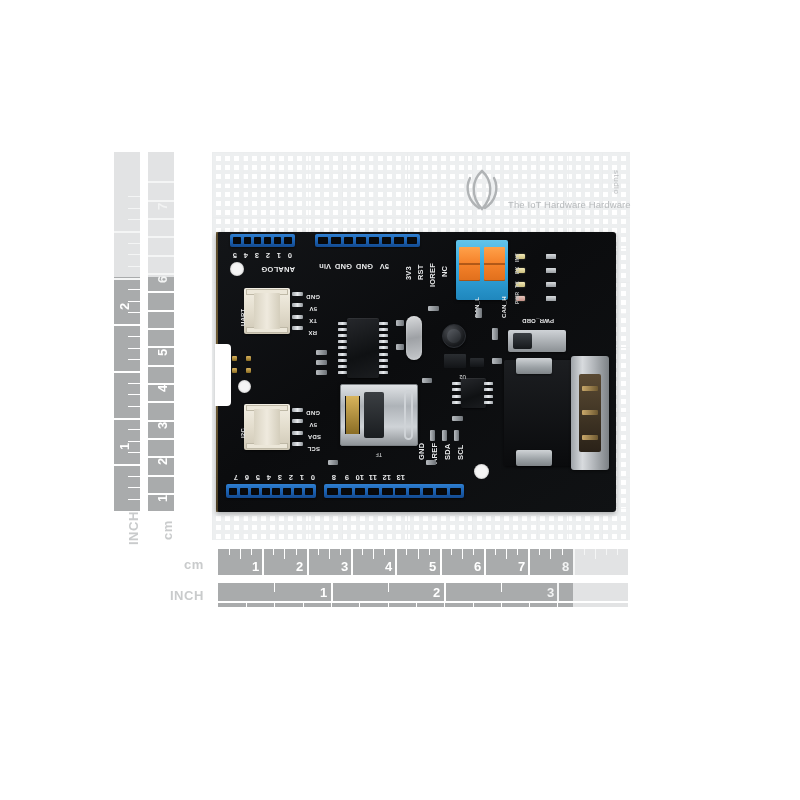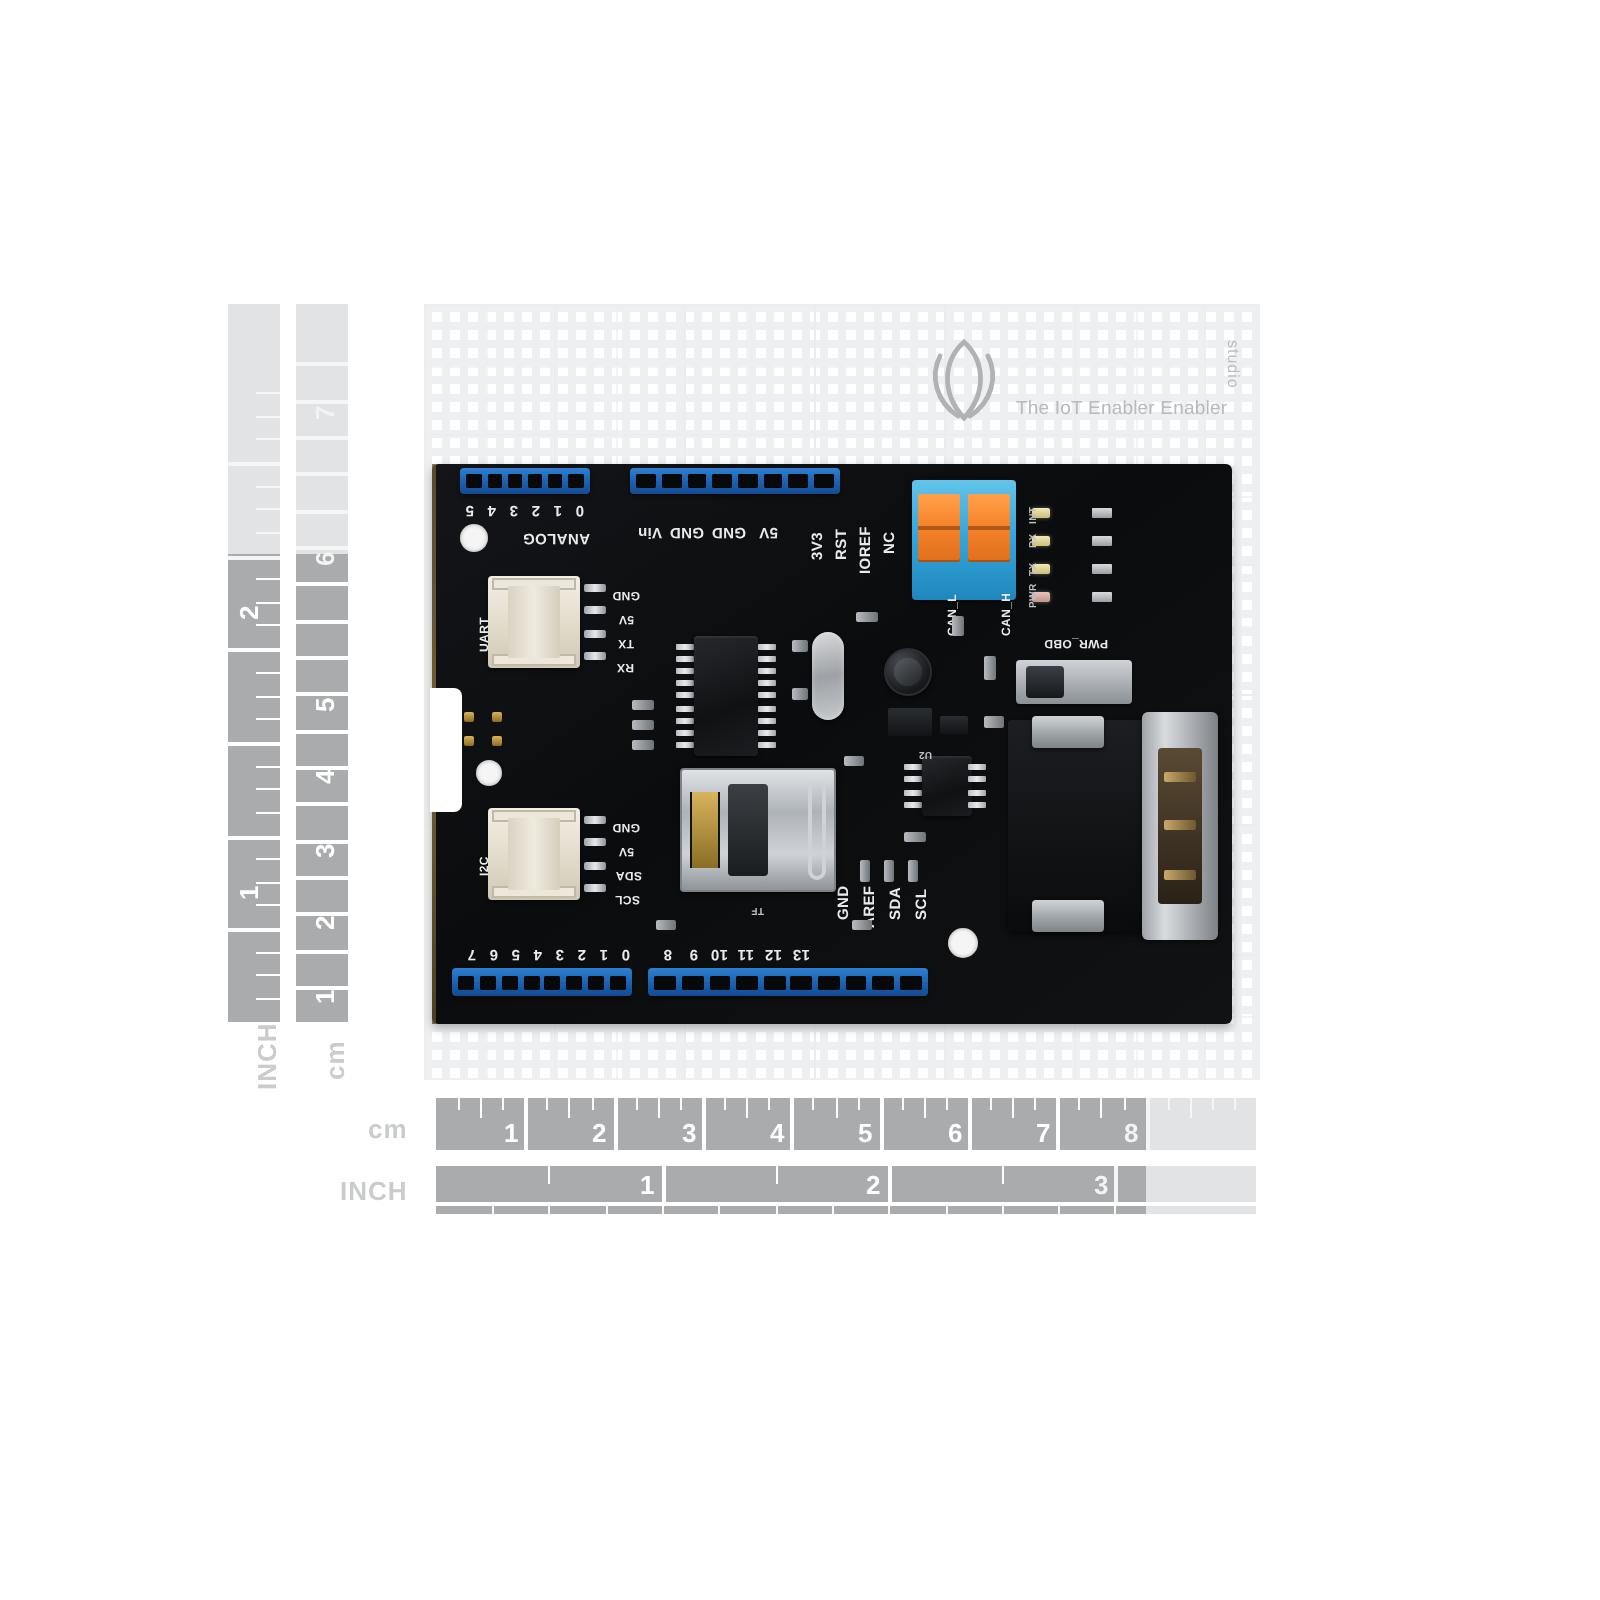--- a/index.html
+++ b/index.html
@@ -713,16 +713,16 @@
     <div class="smd smd-l" style="left:210px; top:228px; width:10px; height:5px;"></div>
   </div>
 
   <div class="logo">
     <svg width="40" height="44" viewBox="0 0 40 44" style="position:absolute;left:0;top:0;">
       <path d="M20 3 C10 12, 8 28, 20 41 C32 28, 30 12, 20 3 Z" fill="none" stroke="#b0b3b5" stroke-width="2.4"></path>
       <path d="M8 10 C3 20, 6 33, 17 40" fill="none" stroke="#b0b3b5" stroke-width="2.4" stroke-linecap="round"></path>
       <path d="M32 10 C37 20, 34 33, 23 40" fill="none" stroke="#b0b3b5" stroke-width="2.4" stroke-linecap="round"></path>
     </svg>
     <div class="logo-studio">studio</div>
-    <div class="logo-tag">The IoT Enabler Enabler</div>
+    <div class="logo-tag">The IoT Hardware Hardware</div>
   </div>
 
 </div>
 
 </body></html>

